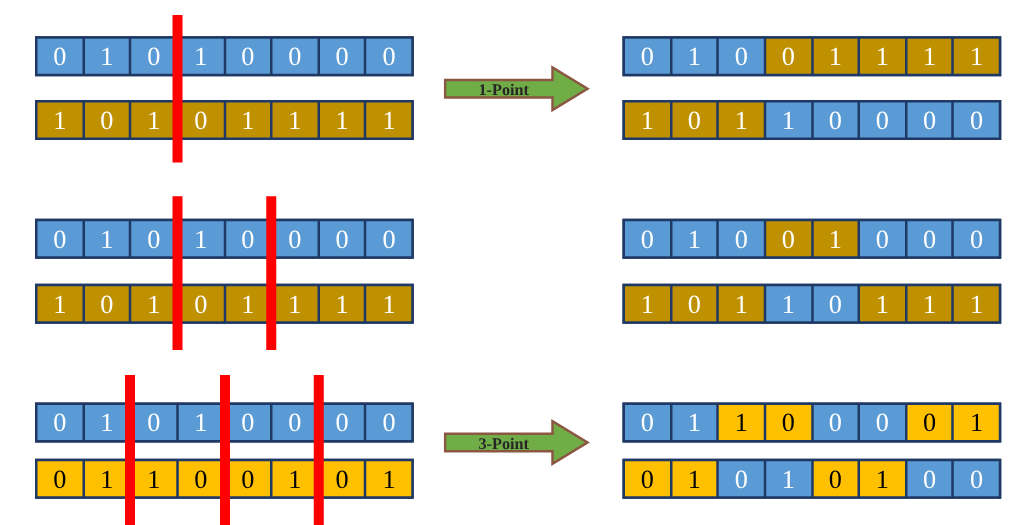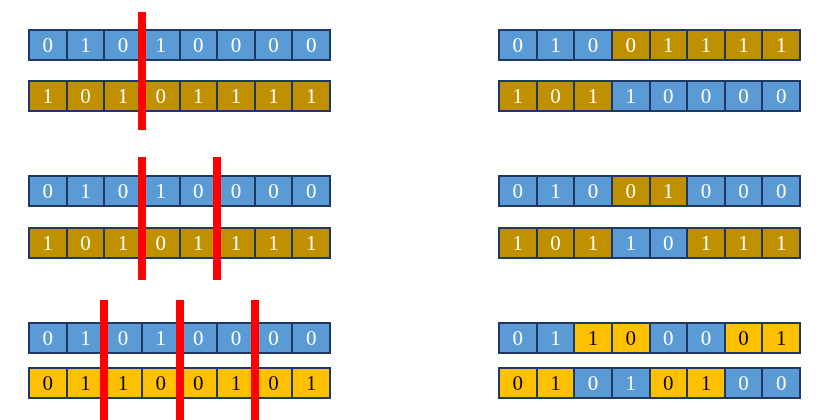--- a/index.html
+++ b/index.html
@@ -143,20 +143,26 @@
         <span>0</span>
       </div>
       <div class="bit-cell" style="background: rgb(91, 155, 213); color: rgb(255, 255, 255);">
         <span>0</span>
       </div>
       <div class="bit-cell" style="background: rgb(91, 155, 213); color: rgb(255, 255, 255);">
         <span>0</span>
       </div>
     </div>
     <div class="cut-line" style="background: rgb(255, 0, 0); left: 137.625px; top: 12px; height: 118px;"></div>
+    <div class="xarrow" style="left: 355px; top: 52px;">
+      <svg width="117" height="38" viewBox="0 0 117 38">
+        <polygon points="1,12 87,12 87,2 115,19 87,36 87,26 1,26" fill="#70AD47" stroke="#8B5742" stroke-width="2"></polygon>
+        <text x="48" y="24" text-anchor="middle" fill="#262626">1-Point</text>
+      </svg>
+    </div>
     <div class="bit-row" style="left: 28px; top: 175px;">
       <div class="bit-cell" style="background: rgb(91, 155, 213); color: rgb(255, 255, 255);">
         <span>0</span>
       </div>
       <div class="bit-cell" style="background: rgb(91, 155, 213); color: rgb(255, 255, 255);">
         <span>1</span>
       </div>
       <div class="bit-cell" style="background: rgb(91, 155, 213); color: rgb(255, 255, 255);">
         <span>0</span>
       </div>
@@ -356,13 +362,19 @@
       <div class="bit-cell" style="background: rgb(91, 155, 213); color: rgb(255, 255, 255);">
         <span>0</span>
       </div>
       <div class="bit-cell" style="background: rgb(91, 155, 213); color: rgb(255, 255, 255);">
         <span>0</span>
       </div>
     </div>
     <div class="cut-line" style="background: rgb(255, 0, 0); left: 99.75px; top: 300px; height: 120px;"></div>
     <div class="cut-line" style="background: rgb(255, 0, 0); left: 175.5px; top: 300px; height: 120px;"></div>
     <div class="cut-line" style="background: rgb(255, 0, 0); left: 251.25px; top: 300px; height: 120px;"></div>
+    <div class="xarrow" style="left: 355px; top: 335px;">
+      <svg width="117" height="38" viewBox="0 0 117 38">
+        <polygon points="1,12 87,12 87,2 115,19 87,36 87,26 1,26" fill="#70AD47" stroke="#8B5742" stroke-width="2"></polygon>
+        <text x="48" y="24" text-anchor="middle" fill="#262626">3-Point</text>
+      </svg>
+    </div>
   </div>
 
 </body></html>

